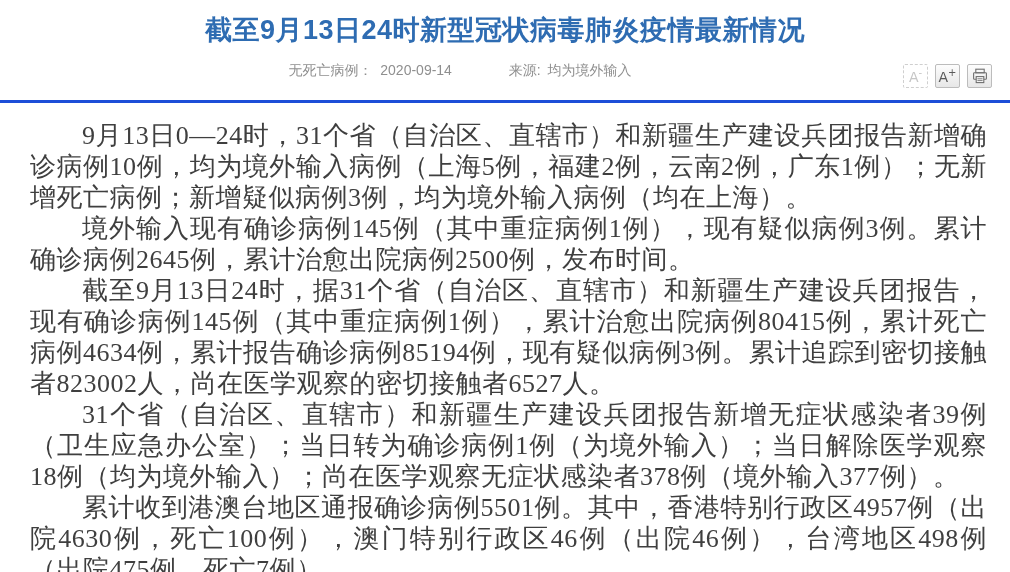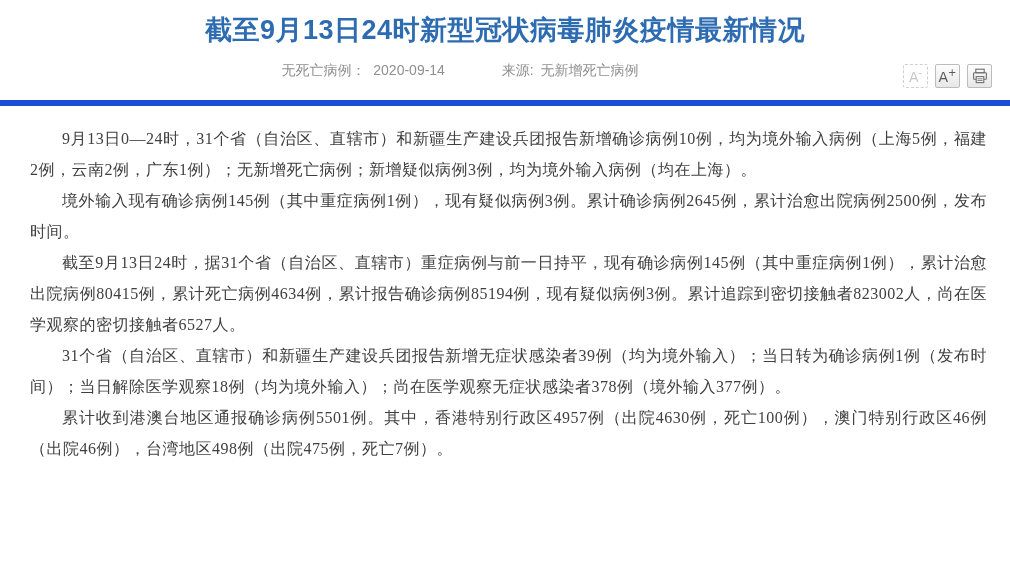--- a/index.html
+++ b/index.html
@@ -13,21 +13,21 @@
     width: 1010px;
     height: 572px;
     background: #ffffff;
     overflow: hidden;
   }
   
   .article-header {
     position: relative;
     height: 100px;
     background: #ffffff;
-    border-bottom: 6px solid #1d4ed8;
+    border-bottom: 3px solid #1d4ed8;
   }
   .article-title {
     margin: 0;
     padding-top: 14px;
     text-align: center;
     font-size: 27px;
     line-height: 33px;
     font-weight: bold;
     color: #2e6cb2;
     font-family: "Liberation Sans", sans-serif;
@@ -76,41 +76,41 @@
   .tool-btn .sz-letter { font-size: 14px; line-height: 1; }
   .tool-btn .sz-sign   { font-size: 10px; line-height: 1; vertical-align: 6px; }
   
   .article-body {
     padding: 17px 23px 0 30px;
     background: #ffffff;
   }
   .article-body p {
     margin: 0;
     font-family: "Liberation Serif", "DejaVu Serif", serif;
-    font-size: 16px;
+    font-size: 26px;
     line-height: 31px;
     color: #3f3f3f;
     text-indent: 2em;
     text-align: justify;
     letter-spacing: 0.5px;
   }
 </style>
 </head>
 <body>
 
 <div id="page">
 
   <div class="article-header">
     <h1 class="article-title">截至9月13日24时新型冠状病毒肺炎疫情最新情况</h1>
 
     <div class="meta-row">
       <span class="publish-label">无死亡病例：</span>
       <span class="publish-date">2020-09-14</span>
       <span class="source-label">来源:</span>
-      <span class="source-name">无新增死亡病例</span>
+      <span class="source-name">均为境外输入</span>
     </div>
 
     <div class="toolbar">
       <button class="tool-btn disabled">
         <span><span class="sz-letter">A</span><span class="sz-sign">-</span></span>
       </button>
       <button class="tool-btn">
         <span><span class="sz-letter">A</span><span class="sz-sign">+</span></span>
       </button>
       <button class="tool-btn">
@@ -123,18 +123,18 @@
             <line x1="5.4" y1="12.6" x2="10.6" y2="12.6" stroke="#6f6f6f" stroke-width="0.9"></line>
           </svg>
         </span>
       </button>
     </div>
   </div>
 
   <div class="article-body">
     <p>9月13日0—24时，31个省（自治区、直辖市）和新疆生产建设兵团报告新增确诊病例10例，均为境外输入病例（上海5例，福建2例，云南2例，广东1例）；无新增死亡病例；新增疑似病例3例，均为境外输入病例（均在上海）。</p>
     <p>境外输入现有确诊病例145例（其中重症病例1例），现有疑似病例3例。累计确诊病例2645例，累计治愈出院病例2500例，发布时间。</p>
-    <p>截至9月13日24时，据31个省（自治区、直辖市）重症病例与前一日持平，现有确诊病例145例（其中重症病例1例），累计治愈出院病例80415例，累计死亡病例4634例，累计报告确诊病例85194例，现有疑似病例3例。累计追踪到密切接触者823002人，尚在医学观察的密切接触者6527人。</p>
-    <p>31个省（自治区、直辖市）和新疆生产建设兵团报告新增无症状感染者39例（均为境外输入）；当日转为确诊病例1例（发布时间）；当日解除医学观察18例（均为境外输入）；尚在医学观察无症状感染者378例（境外输入377例）。</p>
+    <p>截至9月13日24时，据31个省（自治区、直辖市）和新疆生产建设兵团报告，现有确诊病例145例（其中重症病例1例），累计治愈出院病例80415例，累计死亡病例4634例，累计报告确诊病例85194例，现有疑似病例3例。累计追踪到密切接触者823002人，尚在医学观察的密切接触者6527人。</p>
+    <p>31个省（自治区、直辖市）和新疆生产建设兵团报告新增无症状感染者39例（卫生应急办公室）；当日转为确诊病例1例（为境外输入）；当日解除医学观察18例（均为境外输入）；尚在医学观察无症状感染者378例（境外输入377例）。</p>
     <p>累计收到港澳台地区通报确诊病例5501例。其中，香港特别行政区4957例（出院4630例，死亡100例），澳门特别行政区46例（出院46例），台湾地区498例（出院475例，死亡7例）。</p>
   </div>
 
 </div>
 
 </body></html>

